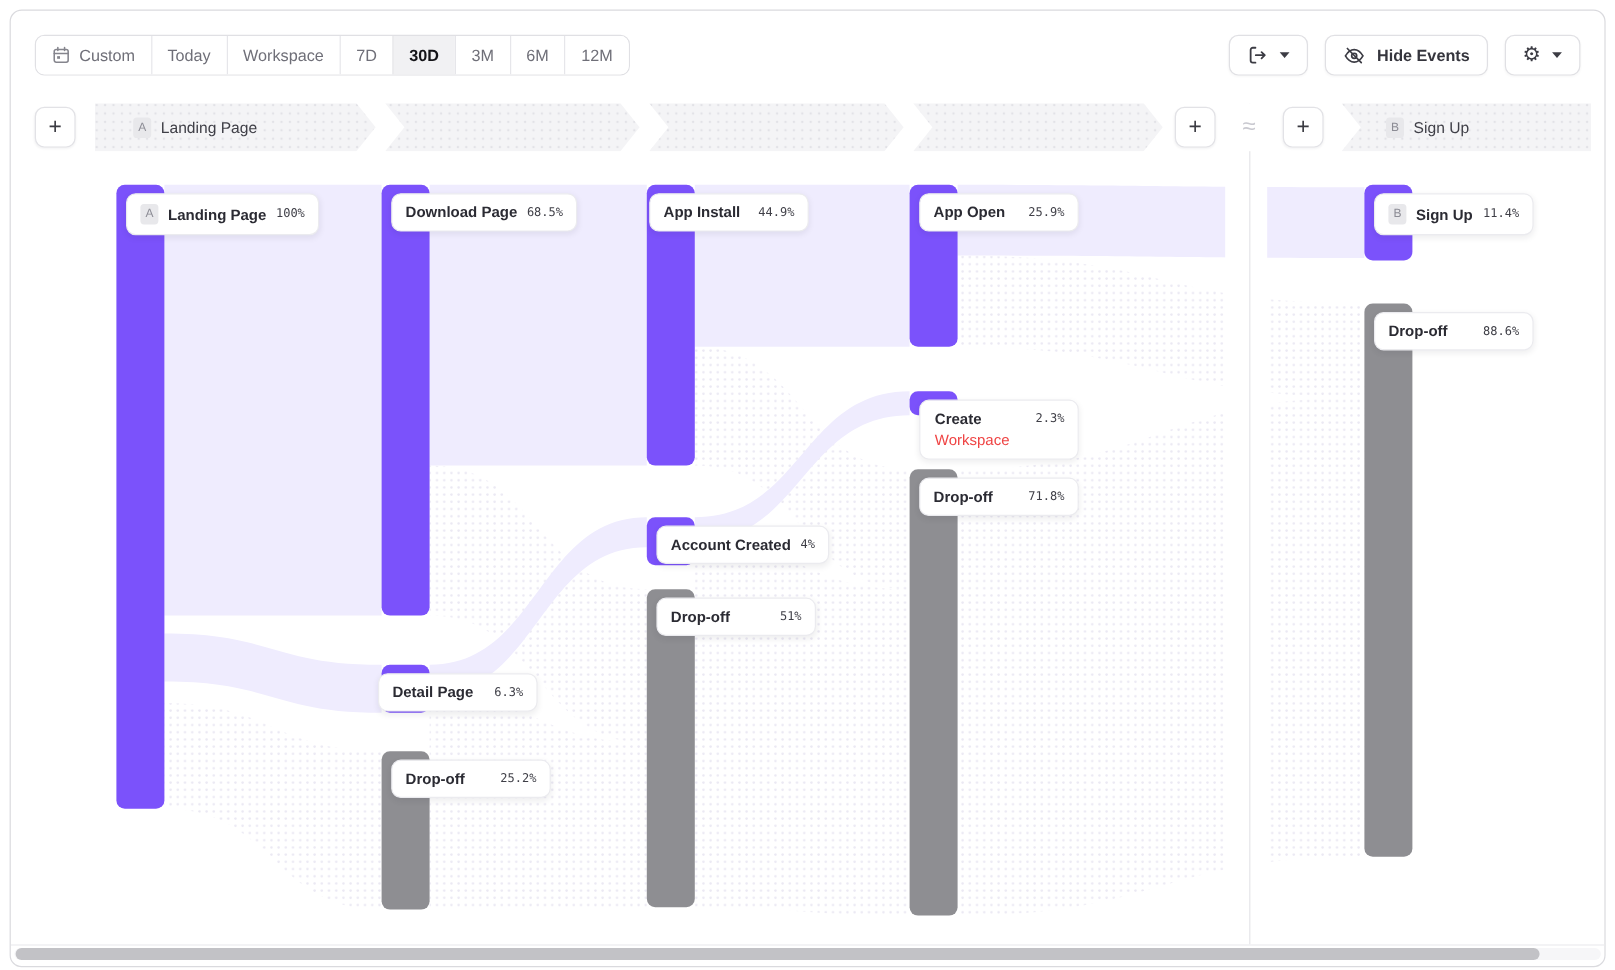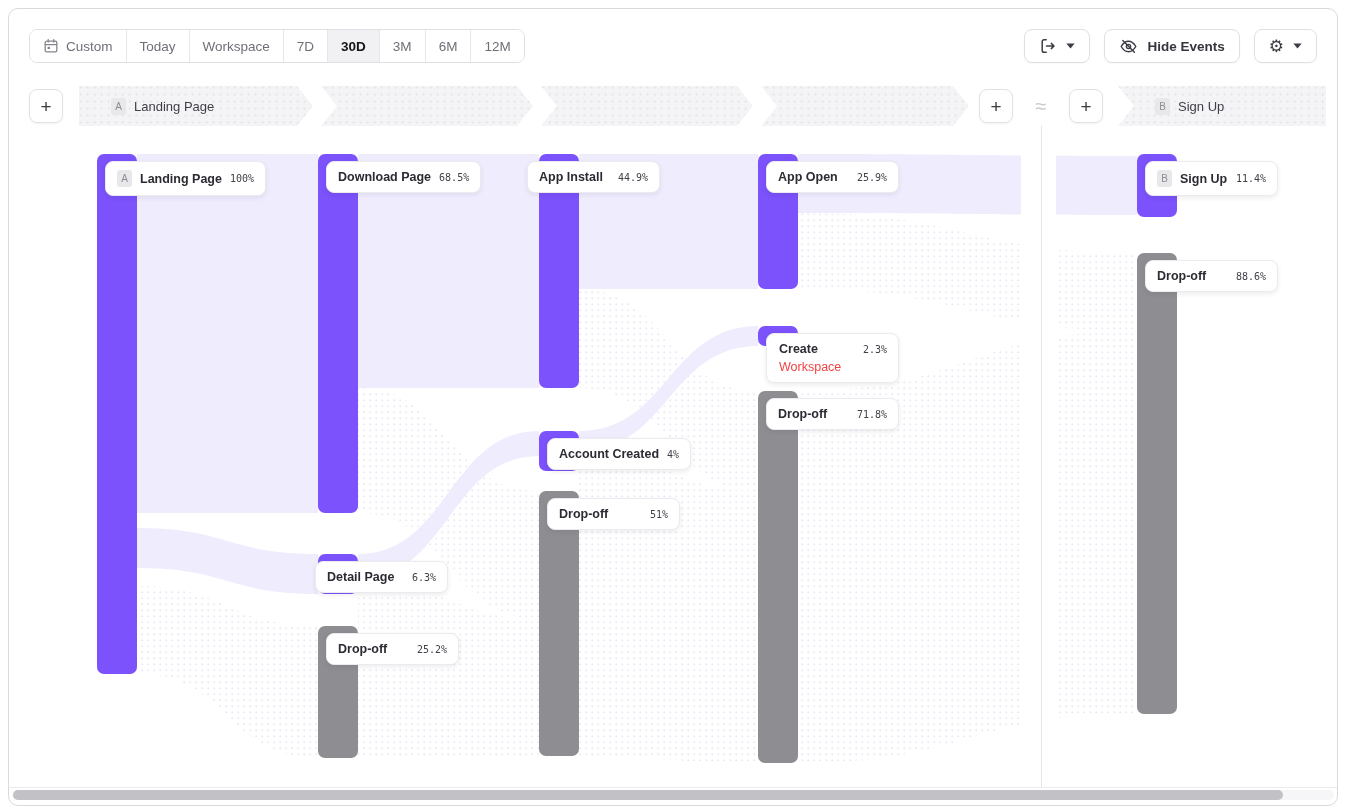--- a/index.html
+++ b/index.html
@@ -198,21 +198,21 @@
           <span class="nm">Detail Page</span>
           <span class="pct">6.3%</span>
         </div>
       </div>
       <div class="node-card" style="left: 317px; top: 624px;">
         <div class="row">
           <span class="nm">Drop-off</span>
           <span class="pct">25.2%</span>
         </div>
       </div>
-      <div class="node-card" style="left: 518px; top: 152px;">
+      <div class="node-card" style="left: 532px; top: 152px;">
         <div class="row">
           <span class="nm">App Install</span>
           <span class="pct">44.9%</span>
         </div>
       </div>
       <div class="node-card" style="left: 538px; top: 429px;">
         <div class="row">
           <span class="nm">Account Created</span>
           <span class="pct">4%</span>
         </div>

